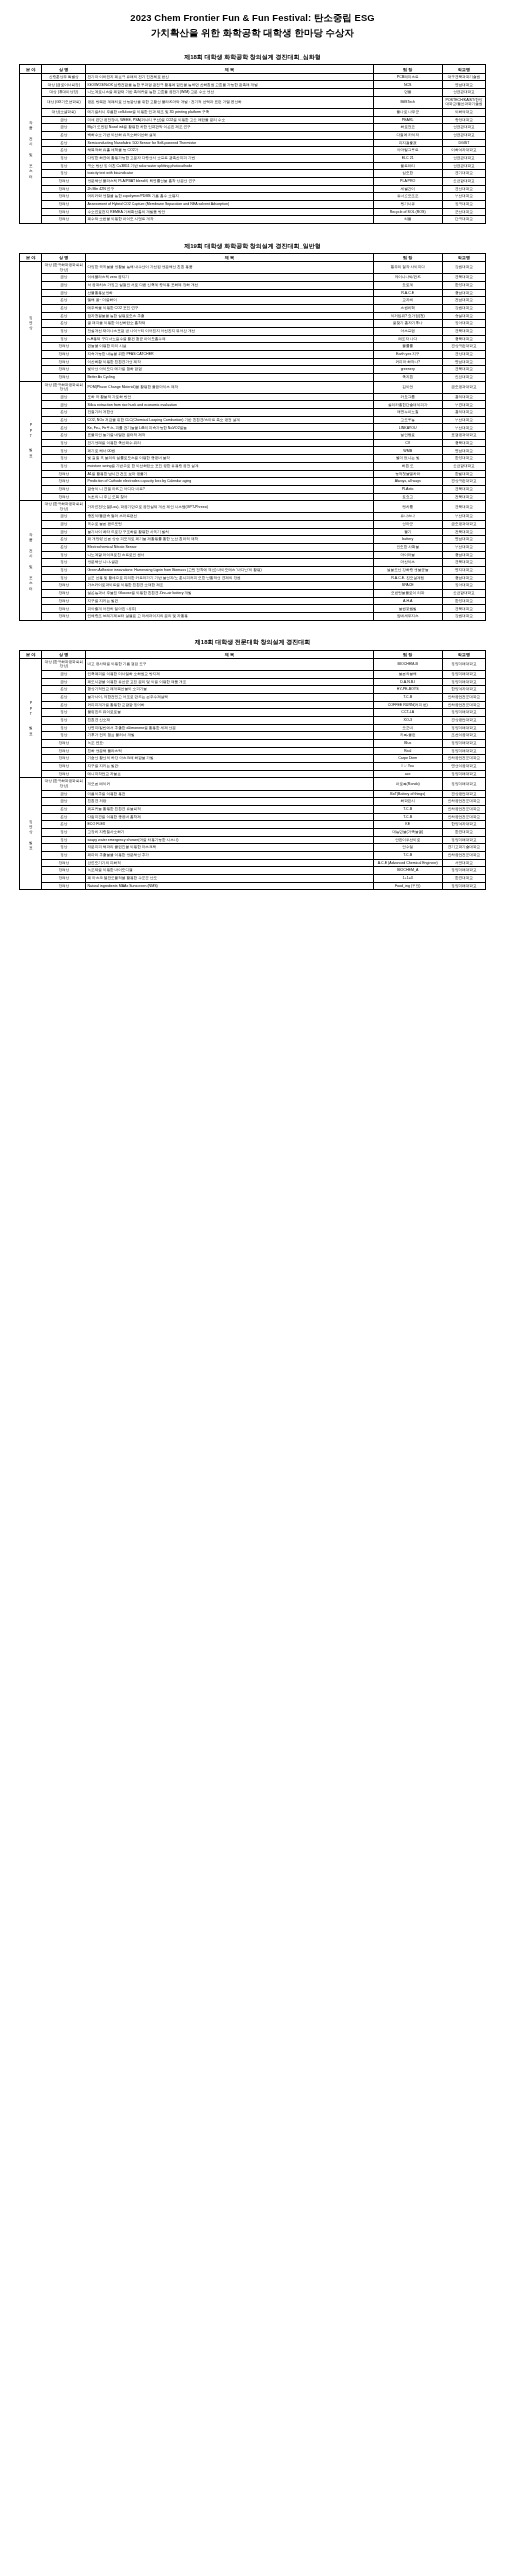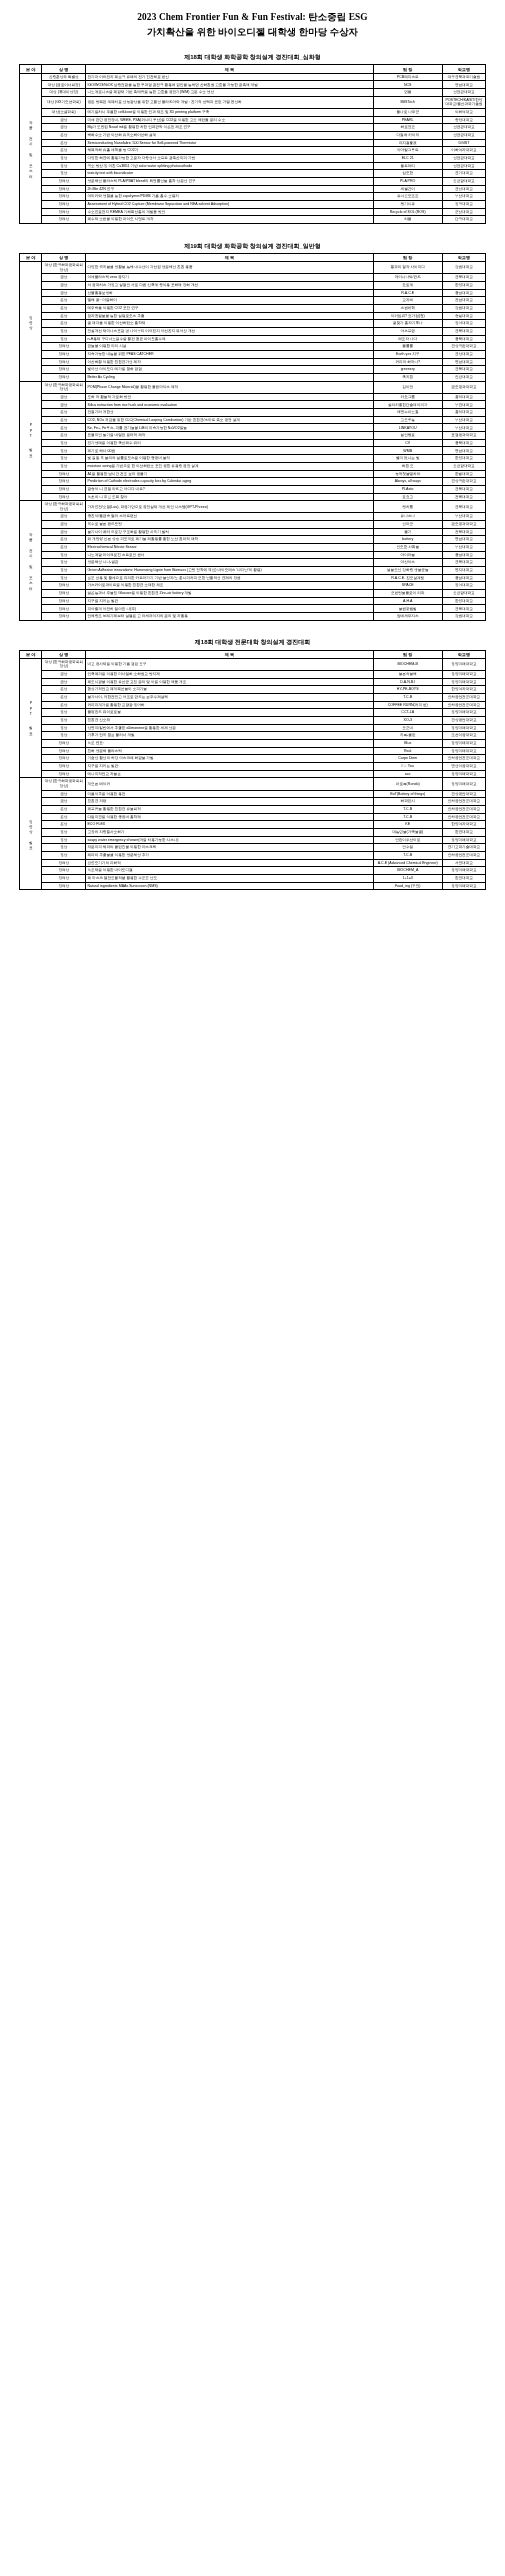--- a/index.html
+++ b/index.html
@@ -1,19 +1,19 @@
 <!DOCTYPE html>
 <html style="font-size:8.8px"><head>
 <meta charset="utf-8">
 <style>
   html,body{margin:0;padding:0;background:#ffffff;}
   body{width:505px;font-family:"Liberation Sans",sans-serif;color:#000;}
   .page{width:505px;padding:0 0 16.5px 0;box-sizing:border-box;}
   .title-block{text-align:center;padding:10px 0 4.4px 0;}
-  .title-line{font-size:9.4px;font-weight:bold;letter-spacing:0.1px;line-height:1.6;font-family:Liberation Serif, serif;}
+  .title-line{font-size:9.4px;font-weight:bold;letter-spacing:0.1px;line-height:1.6;}
   .sect{margin:6.6px 19px 0 19px;}
   .sect-title{text-align:center;font-size:6px;font-weight:bold;padding:2.2px 0 2.2px 0;}
   table{border-collapse:collapse;width:100%;table-layout:fixed;}
   th,td{border:0.6px solid #000;font-size:3.6px;line-height:1.25;padding:1.1px 1.1px;vertical-align:middle;}
   th{background:#ffffff;font-weight:bold;text-align:center;font-size:4.1px;}
   td.c{text-align:center;}
   td.l{text-align:left;}
   .col-a{width:19px;}
   .col-b{width:41px;}
   .col-c{width:auto;}
@@ -21,21 +21,21 @@
   .col-e{width:40px;}
   .vert{writing-mode:vertical-rl;text-orientation:upright;letter-spacing:1.7px;white-space:nowrap;}
   .sect-gap{height:8.8px;}
 </style>
 </head>
 <body>
 
 <div class="page">
   <div class="title-block">
     <div class="title-line">2023 Chem Frontier Fun &amp; Fun Festival: 탄소중립 ESG</div>
-    <div class="title-line">가치확산을 위한 바이오디젤 대학생 한마당 수상자</div>
+    <div class="title-line">가치확산을 위한 화학공학 대학생 한마당 수상자</div>
   </div>
   <div id="sections">
       <div class="sect">
         <div class="sect-title">제18회 대학생 화학공학 창의설계 경진대회_심화형</div>
         <table>
           <thead>
             <tr>
               <th class="col-a">분 야</th>
               <th class="col-b">상 명</th>
               <th class="col-c">제      목</th>

